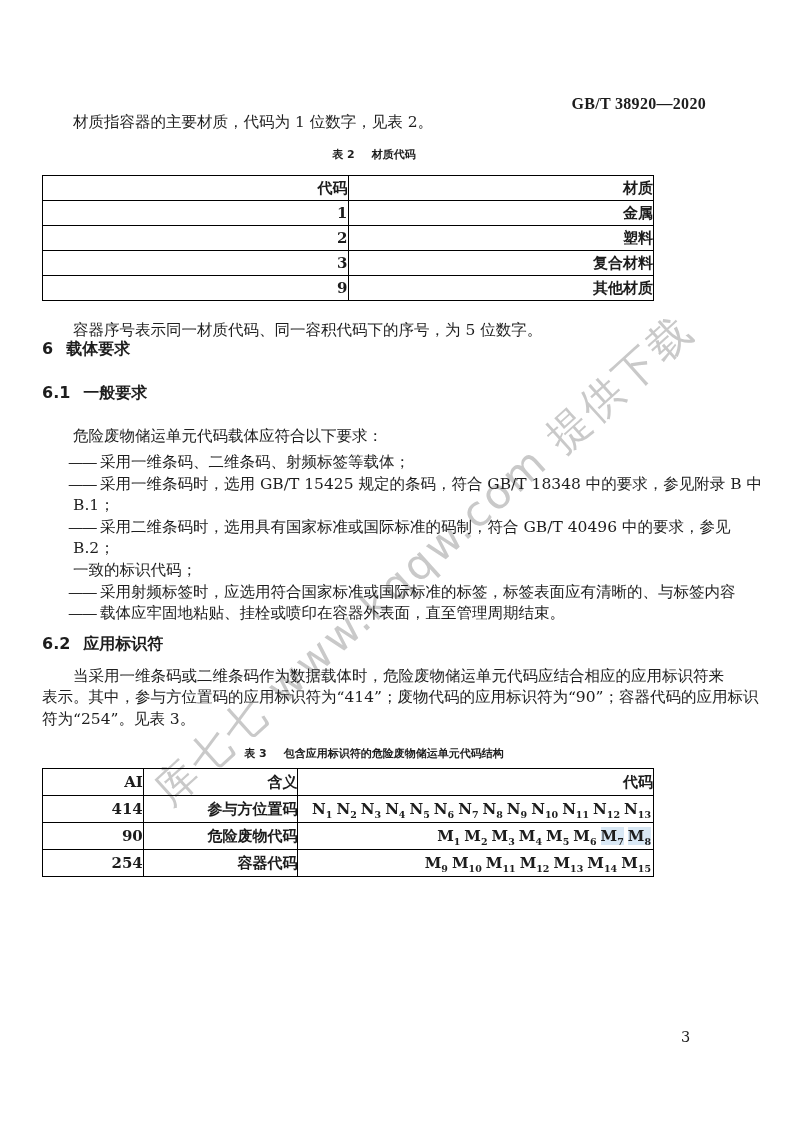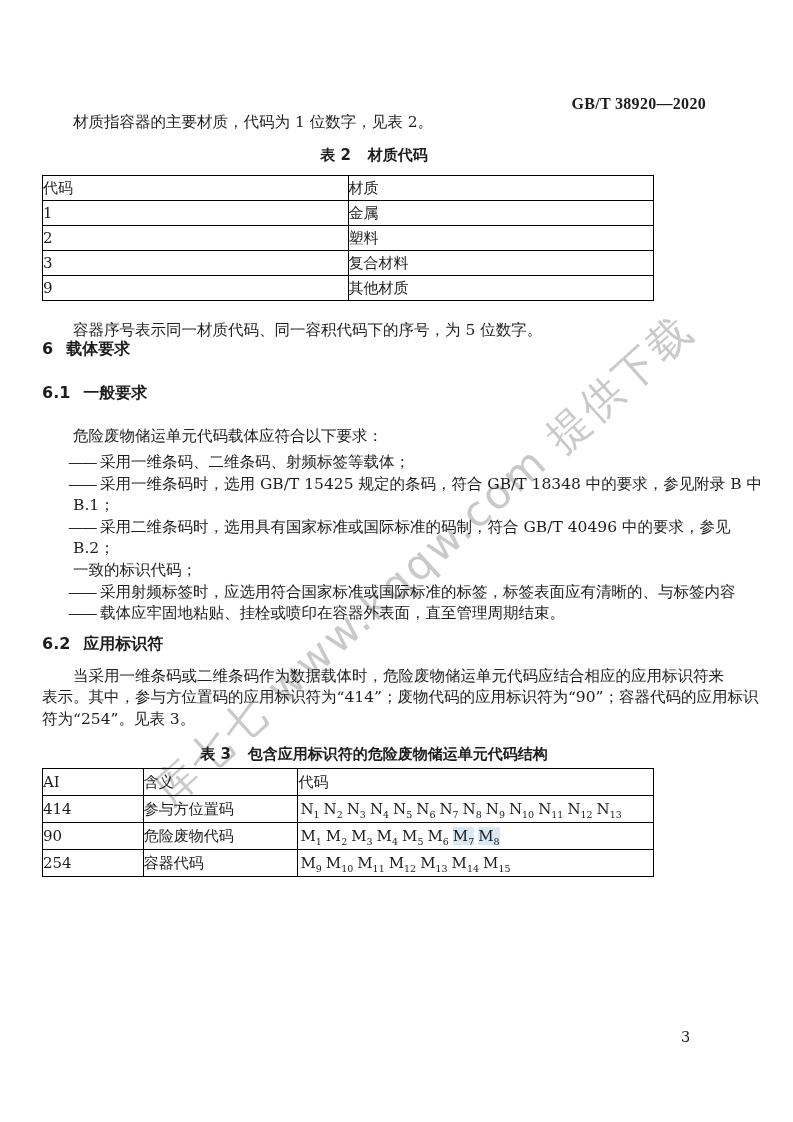--- a/index.html
+++ b/index.html
@@ -45,37 +45,37 @@
   .para{
     font-size:15.5px;line-height:20px;
     white-space:nowrap;
   }
   .indent{text-indent:31px;}
   .para-1{}
   .tbl-title{
     margin-top:14px;
     text-align:center;
     font-family:"DejaVu Sans","Liberation Sans",sans-serif;
-    font-weight:bold;font-size:15px;line-height:18px;
+    font-weight:bold;font-size:11px;line-height:18px;
     white-space:nowrap;
   }
   .tbl-label{margin-right:17px;}
   table.gbtable{
     border-collapse:collapse;
     table-layout:fixed;
     width:612px;
     border:1.5px solid var(--border);
     font-size:15px;
   }
   .t2{margin-top:11px;}
   .t3{margin-top:5px;}
   .gbtable th,.gbtable td{
     border:1px solid var(--border);
-    font-weight:normal;
-    text-align:left;
+    font-weight:bold;
+    text-align:right;
     padding:0;
   }
   .t2 th,.t2 td{height:24px;line-height:24px;}
   .t3 th,.t3 td{height:26px;line-height:26px;}
   .t2 col.c1{width:50%;}
   .t3 col.c1{width:16.5%;}
   .t3 col.c2{width:25.3%;}
   .para-2{margin-top:19px;}
   .heading{
     font-family:"DejaVu Sans","Liberation Sans",sans-serif;

